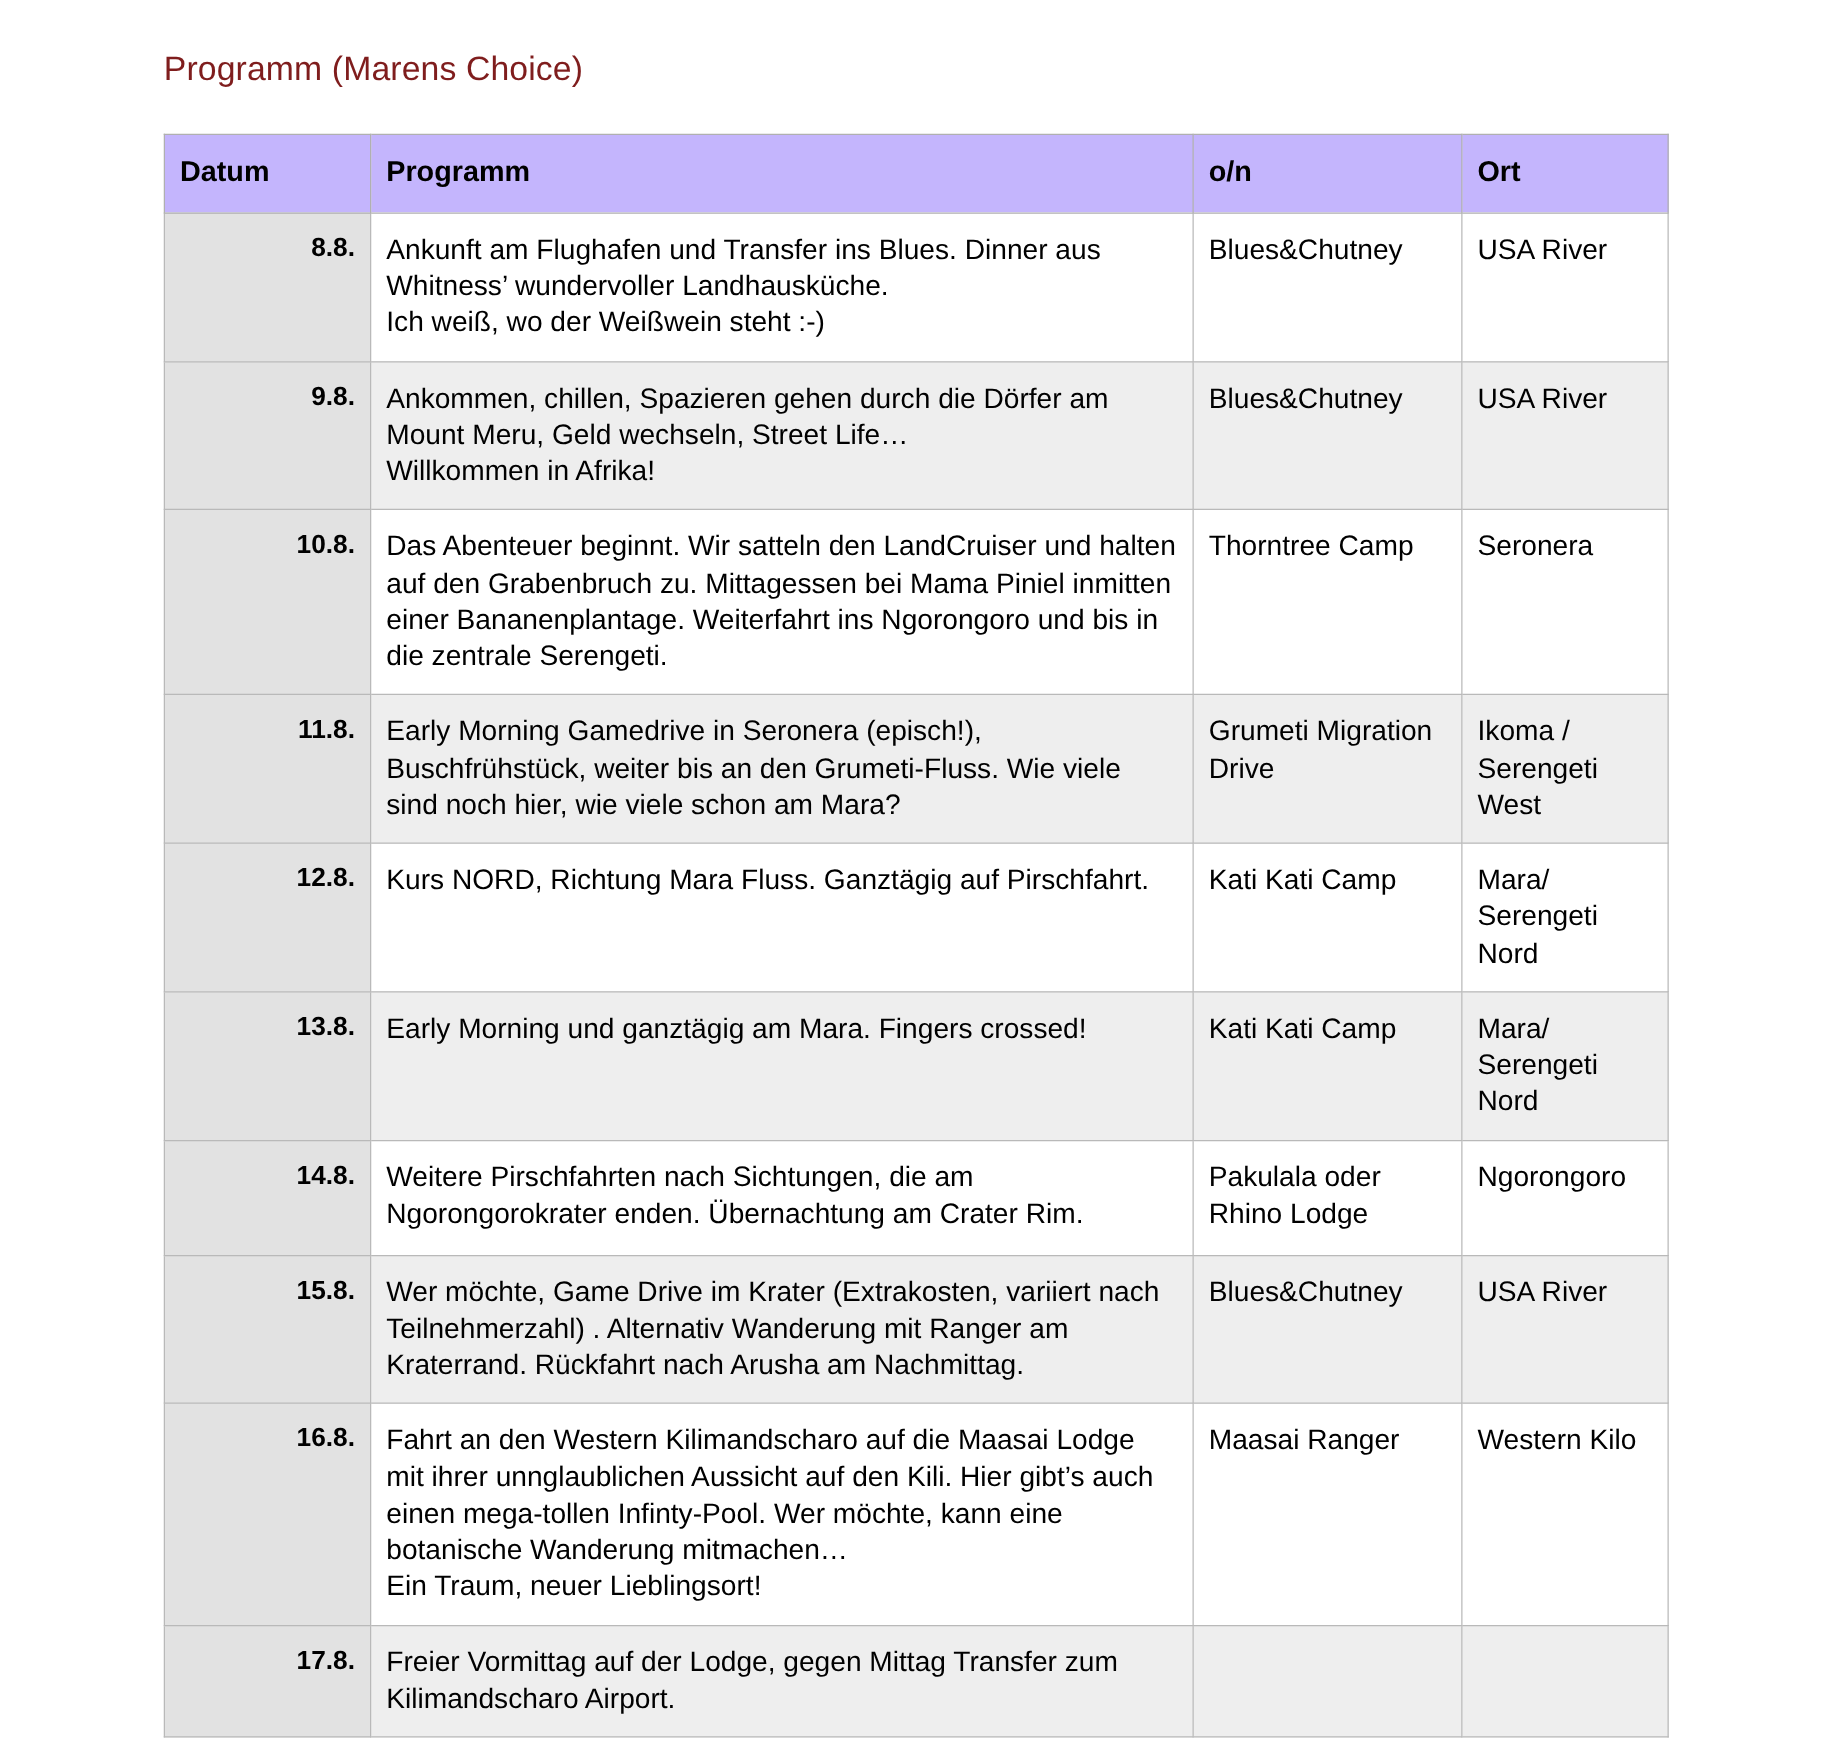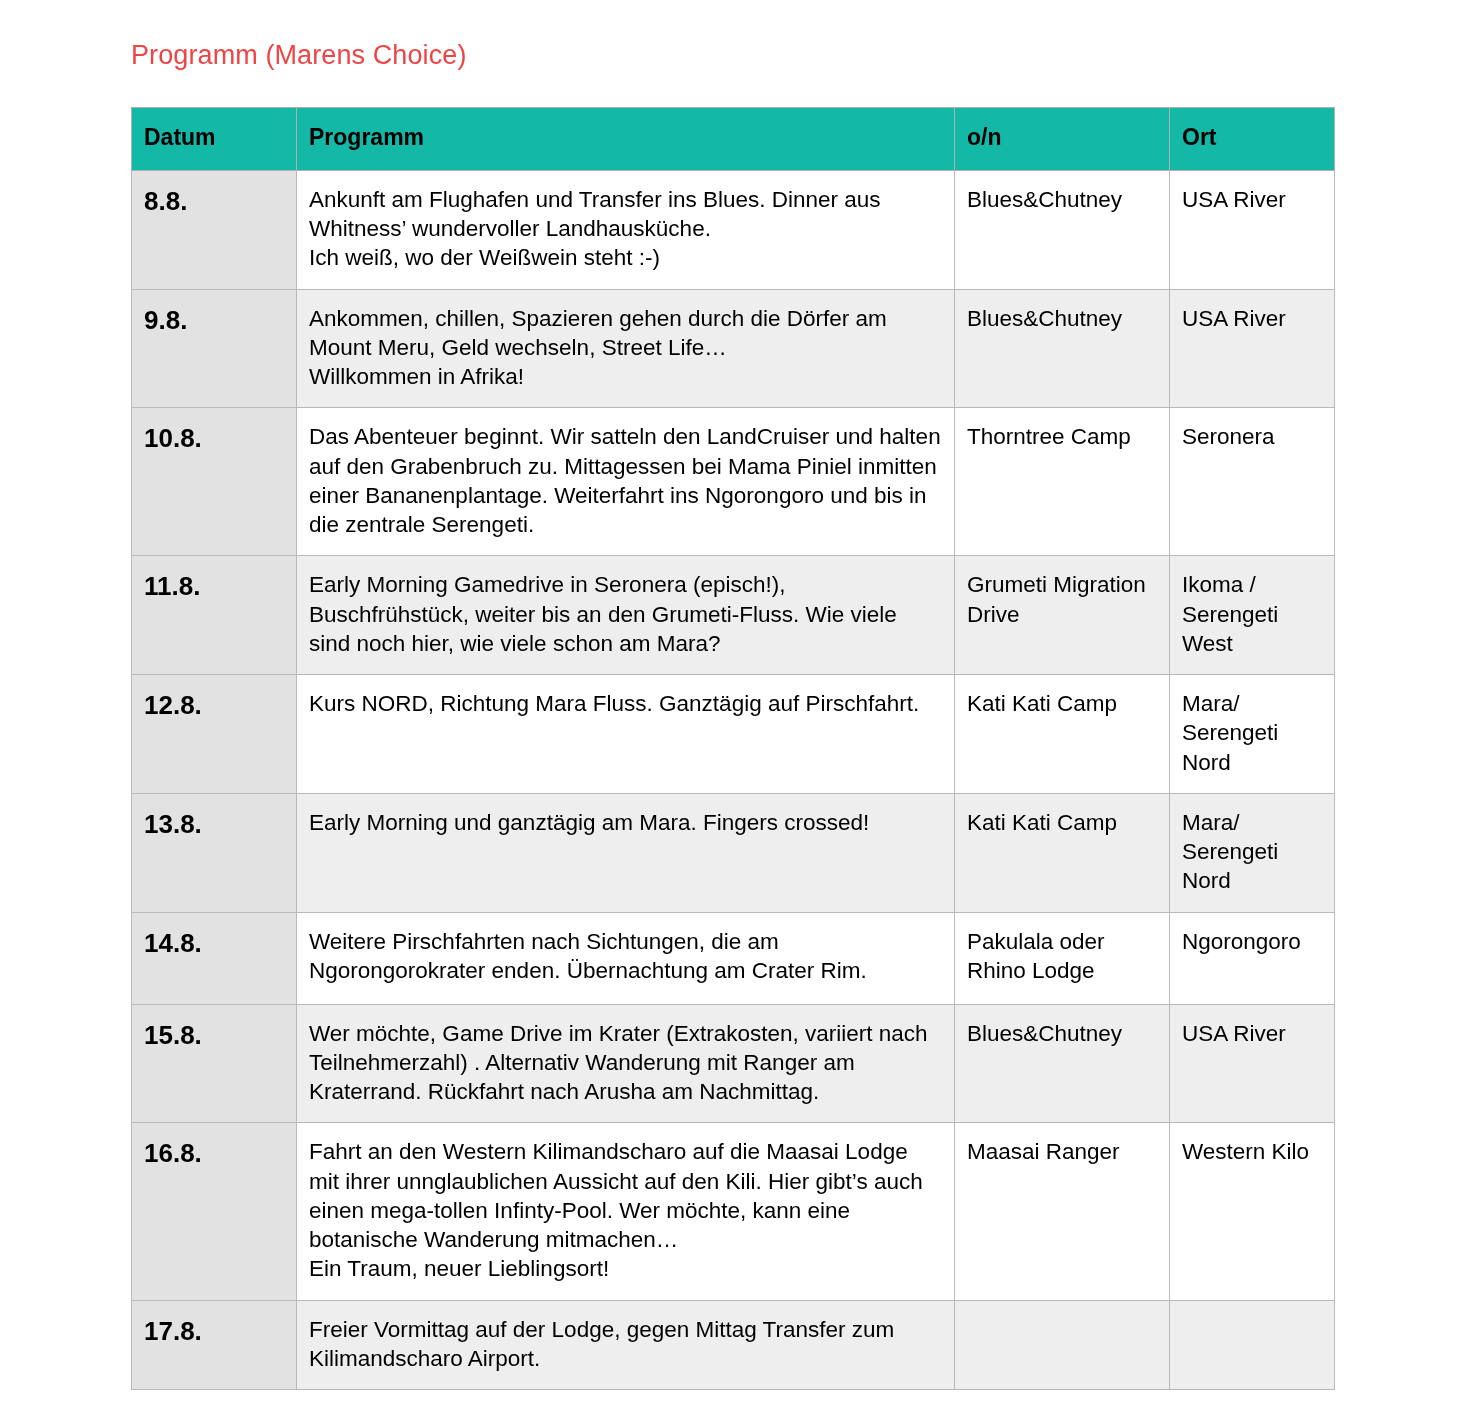--- a/index.html
+++ b/index.html
@@ -20,21 +20,21 @@
     height: 1406px;
     box-sizing: border-box;
   }
   .doc-title {
     position: absolute;
     left: 131px;
     top: 40px;
     font-size: 27px;
     font-weight: 400;
     letter-spacing: 0.1px;
-    color: #ef4444;
+    color: #7f1d1d;
     white-space: nowrap;
   }
   .table-wrap {
     position: absolute;
     left: 131px;
     top: 107px;
     width: 1203px;
   }
   table.program-table {
     border-collapse: collapse;
@@ -49,34 +49,35 @@
 
   table.program-table th,
   table.program-table td {
     border: 1px solid #b9b9b9;
     vertical-align: top;
     padding: 14px 12px 16px 12px;
     line-height: 1.30;
     word-wrap: break-word;
   }
   table.program-table thead th {
-    background: #14b8a6;
+    background: #c4b5fd;
     font-weight: bold;
     font-size: 23px;
     padding-top: 15px;
     padding-bottom: 17px;
     border-color: #b0b0b0;
     text-align: left;
   }
   
   table.program-table tbody td.datum-cell {
     background: #e2e2e2;
     font-weight: bold;
-    font-size: 26px;
+    font-size: 21px;
     white-space: nowrap;
+    text-align: right;
   }
   
   table.program-table tbody tr:nth-child(odd)  td.body-cell { background: #ffffff; }
   table.program-table tbody tr:nth-child(even) td.body-cell { background: #eeeeee; }
 
   td.prog-cell .line { display: block; }
   td.on-cell, td.ort-cell { white-space: pre-line; }
 </style>
 </head>
 <body>

